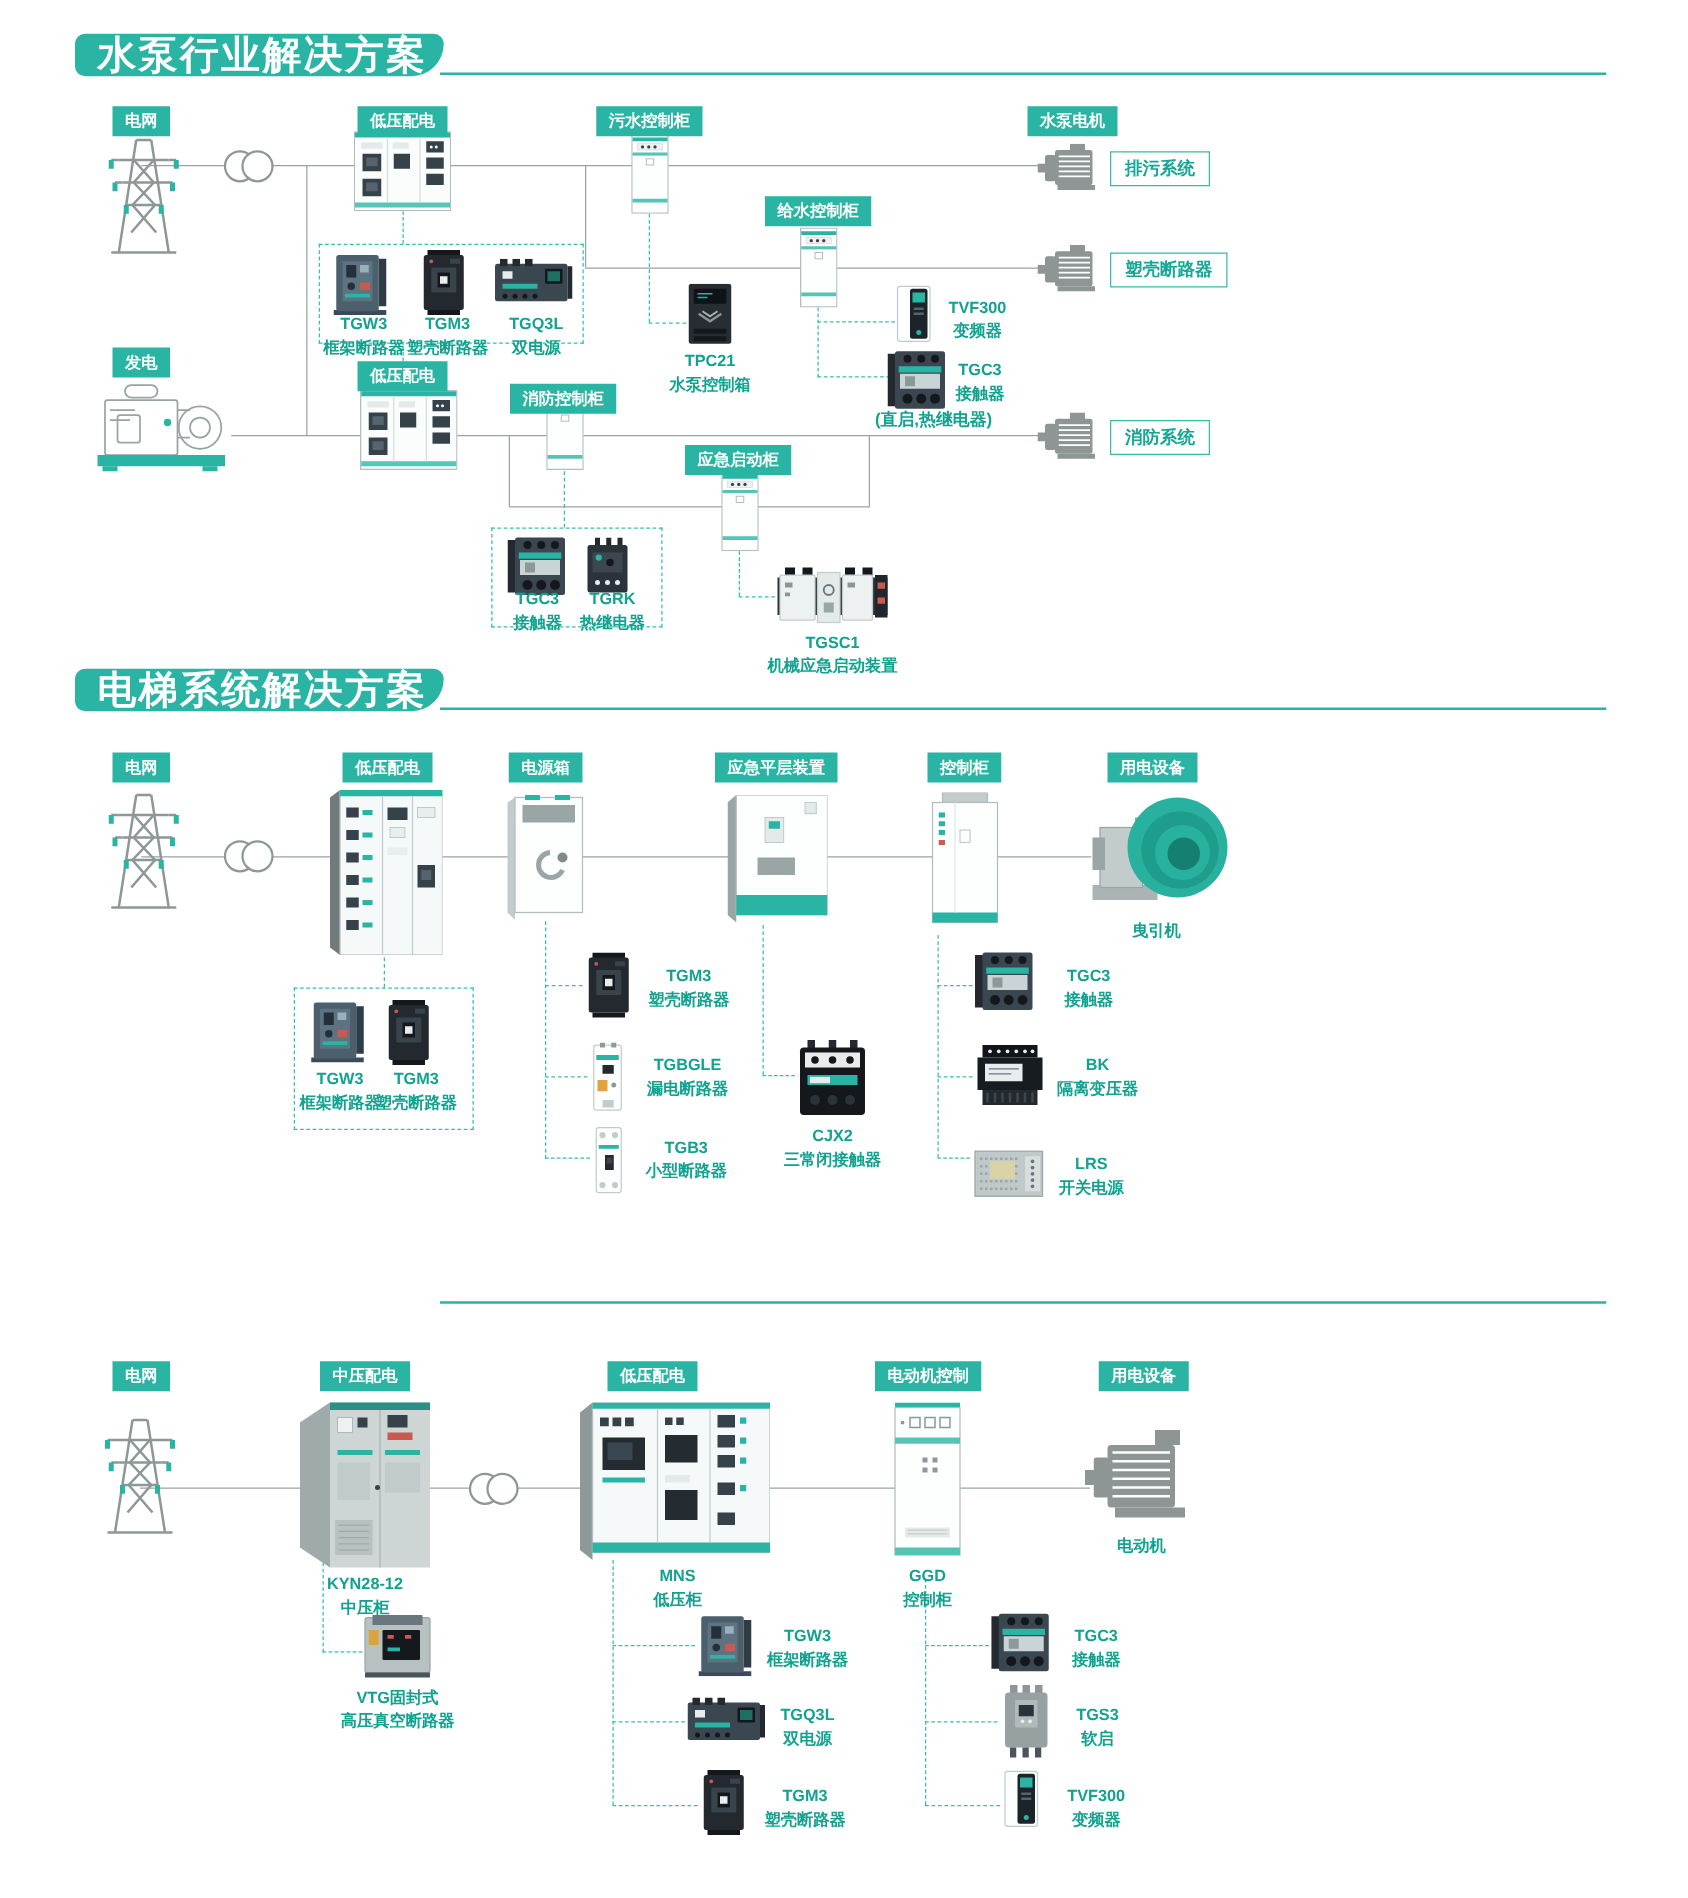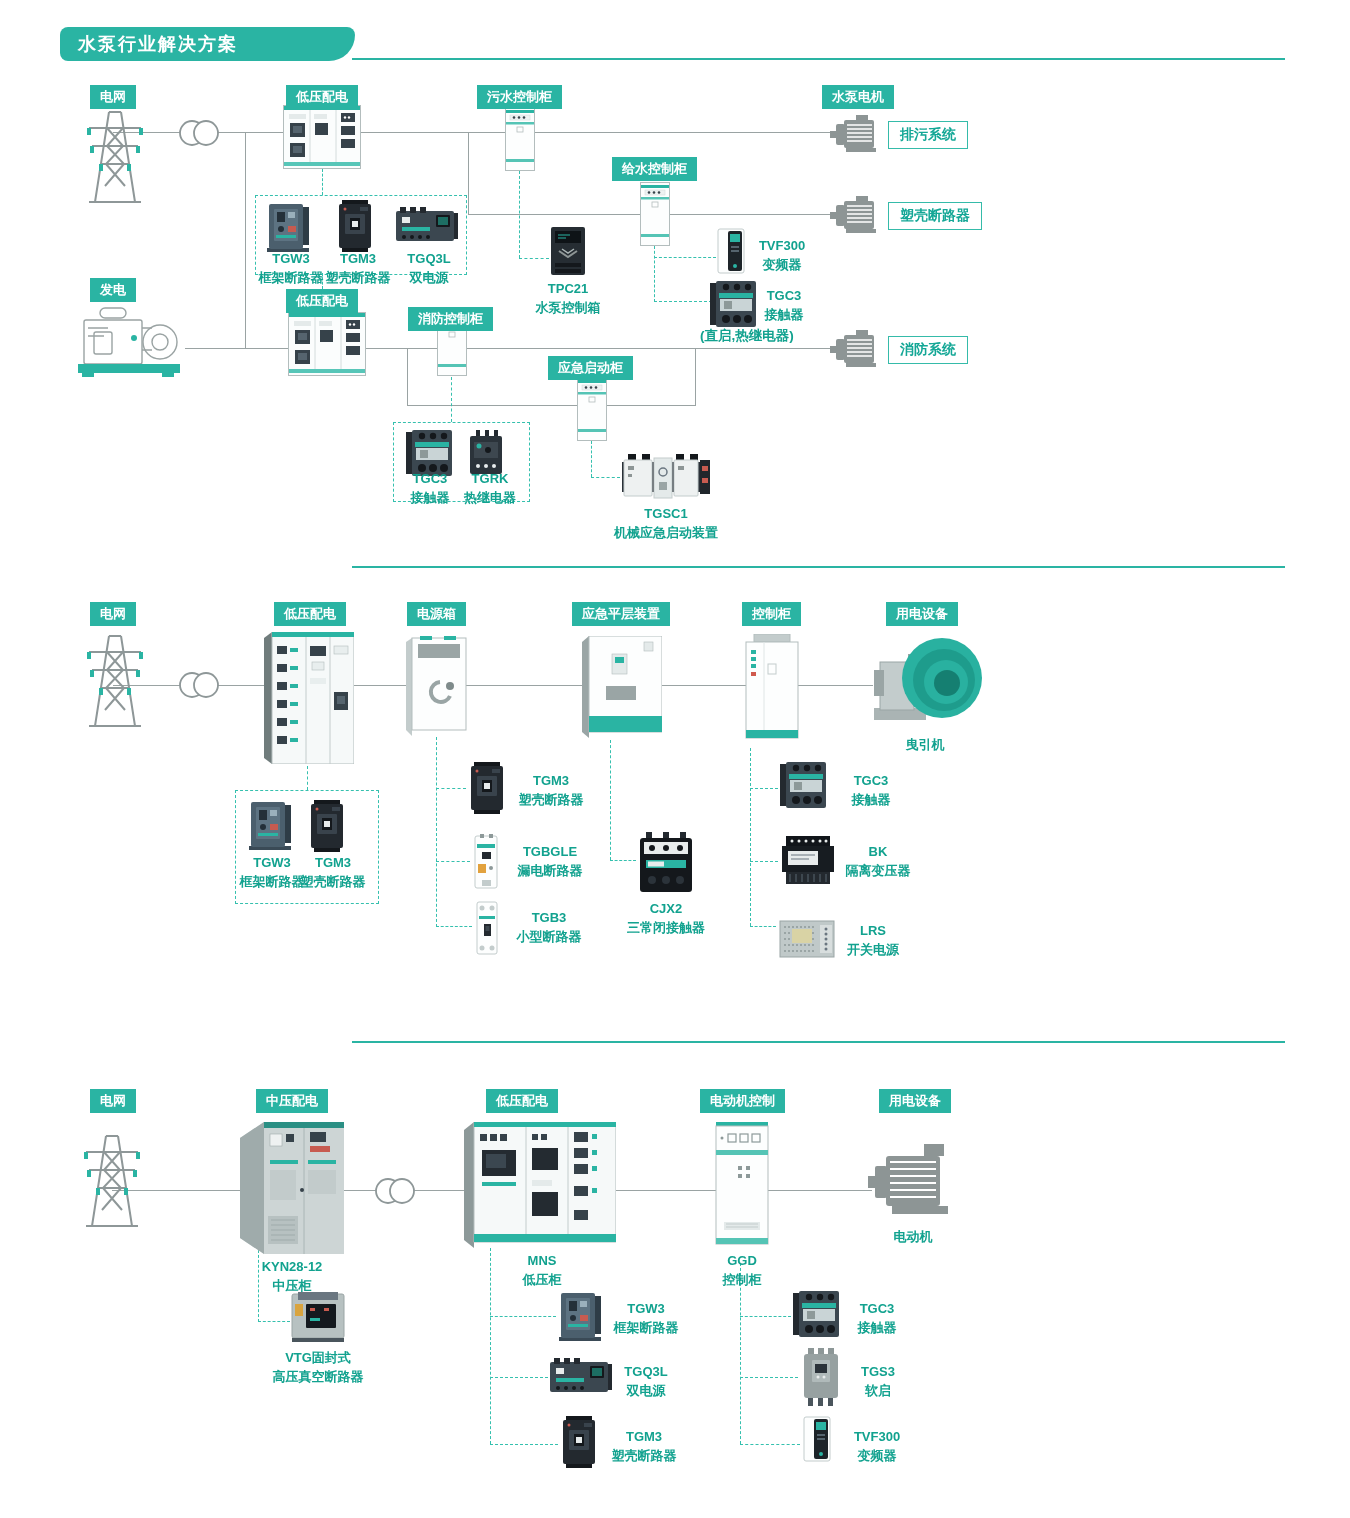--- a/index.html
+++ b/index.html
@@ -1,19 +1,19 @@
 <!DOCTYPE html>
 <html><head>
 <meta charset="utf-8">
 <style>
   html,body{margin:0;padding:0;background:#fff;}
   body{font-family:"Liberation Sans","DejaVu Sans",sans-serif;}
   .canvas{position:relative;width:1350px;height:1518px;background:#fff;overflow:hidden;}
   .sec-title{position:absolute;left:60px;width:277px;height:34px;background:#2ab4a3;color:#fff;
-    font-size:18px;font-weight:bold;letter-spacing:2px;line-height:34px;padding-left:18px;
+    font-size:31px;font-weight:bold;letter-spacing:2px;line-height:34px;padding-left:18px;
     border-radius:8px 8px 26px 8px;z-index:6;}
   .sec-rule{position:absolute;height:2px;background:#2ab4a3;z-index:5;}
   .badge{position:absolute;background:#2ab4a3;color:#fff;font-size:13px;font-weight:bold;
     padding:3px 10px;white-space:nowrap;z-index:6;text-align:center;}
   .sysbox{position:absolute;border:1px solid #35bba9;background:#fff;color:#14a796;
     font-size:14px;font-weight:bold;padding:4px 11px;white-space:nowrap;z-index:6;}
   .plabel{position:absolute;color:#12a28f;font-size:13px;font-weight:bold;text-align:center;
     line-height:1.45;z-index:6;}
   .note{position:absolute;color:#12a28f;font-size:13.5px;font-weight:bold;white-space:nowrap;z-index:6;}
   .hline{position:absolute;height:1px;background:#9aa3a3;z-index:1;}
@@ -629,20 +629,21 @@
   </div>
   <div class="plabel" style="left:458px;top:470px;width:64px">
     <div>TGRK</div>
     <div>热继电器</div>
   </div>
   <div class="plabel" style="left:596px;top:505px;width:140px">
     <div>TGSC1</div>
     <div>机械应急启动装置</div>
   </div>
 
+  <div class="sec-title" style="top:535px">电梯系统解决方案</div>
   <div class="sec-rule" style="left:352px;top:566px;width:933px"></div>
 
   <div class="hline" style="left:113px;top:685px;width:760px"></div>
 
   <div class="dv" style="left:307px;top:766px;height:24px"></div>
   <div class="dbox" style="left:235px;top:790px;width:142px;height:112px"></div>
   <div class="dv" style="left:436px;top:737px;height:190px"></div>
   <div class="dh" style="left:436px;top:788px;width:30px"></div>
   <div class="dh" style="left:436px;top:861px;width:34px"></div>
   <div class="dh" style="left:436px;top:926px;width:36px"></div>

